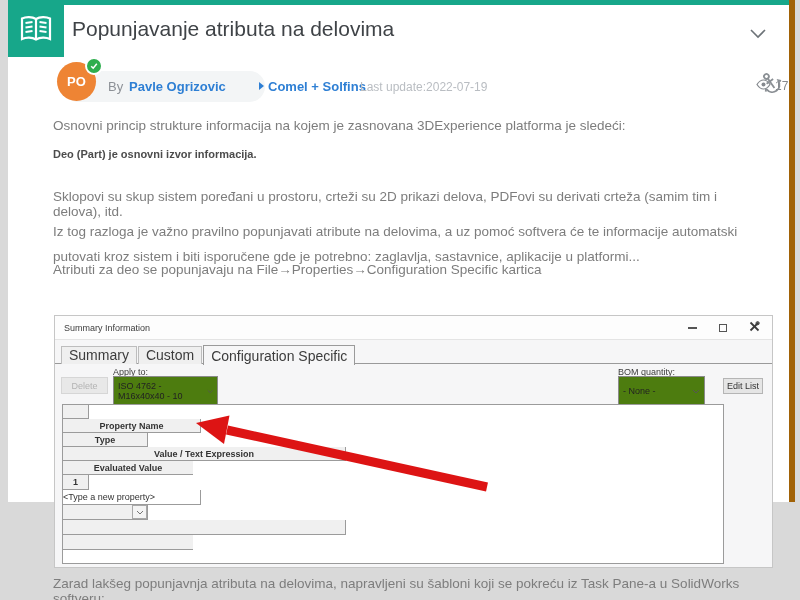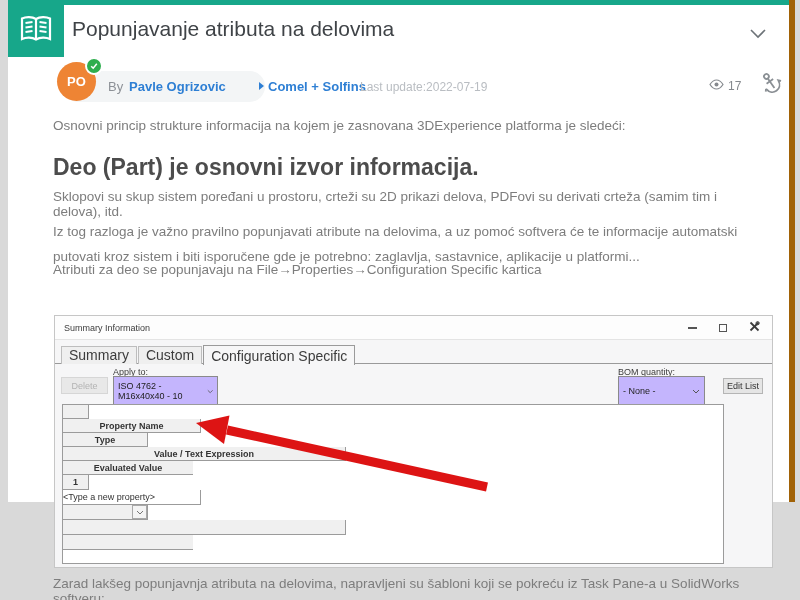--- a/index.html
+++ b/index.html
@@ -21,27 +21,27 @@
     display:flex;align-items:center;justify-content:center;color:#fff;font-weight:bold;font-size:13px;}
   .badge{position:absolute;left:77px;top:57px;width:14px;height:14px;border-radius:50%;background:#2eae4e;
     border:2px solid #fff;display:flex;align-items:center;justify-content:center;}
   .byline-text{position:absolute;top:79px;font-size:13px;white-space:nowrap;}
   .by-label{left:100px;color:#8d9197;}
   .author{left:121px;font-weight:bold;cursor:pointer;}
   .org{left:260px;font-weight:bold;cursor:pointer;}
   .org-marker{position:absolute;left:251px;top:82px;width:0;height:0;
     border-left:5px solid #2e7fd4;border-top:4px solid transparent;border-bottom:4px solid transparent;}
   .last-update{left:352px;color:#b9bdc2;font-size:12px;top:80px;}
-  .views{position:absolute;left:701px;top:79px;display:flex;align-items:center;gap:4px;color:#85898e;font-size:12px;}
+  .views{position:absolute;left:748px;top:79px;display:flex;align-items:center;gap:4px;color:#85898e;font-size:12px;}
   .anchor-wrap{position:absolute;left:751px;top:70px;width:24px;height:26px;cursor:pointer;}
 
   
   .para{position:absolute;left:45px;width:705px;font-size:13.5px;color:#7d7d7d;}
   .p1{top:118px;}
-  .h2{top:148px;font-size:23px;font-weight:bold;color:#4c4c4c;margin-top:6px;}
+  .h2{top:148px;font-size:11px;font-weight:bold;color:#4c4c4c;}
   .p2{top:189px;}
   .p3{top:219px;line-height:25px;}
   .p4{top:262px;}
   .p5{top:576px;}
 
   
   .shot{position:absolute;left:46px;top:315px;width:719px;height:253px;background:#f6f6f7;
     border:1px solid #c6c6c6;box-sizing:border-box;font-size:9px;color:#333;}
   .titlebar{position:absolute;left:0;top:0;width:100%;height:23px;background:#fdfdfd;border-bottom:1px solid #e4e4e4;}
   .dlg-title{position:absolute;left:9px;top:7px;font-size:9px;color:#3c3c3c;}
@@ -52,21 +52,21 @@
   .tabs{position:absolute;left:6px;top:29px;display:flex;align-items:flex-end;}
   .tab{border:1px solid #bdbdbd;border-bottom:none;background:#efefef;color:#3c3c3c;
     padding:2px 7px 3px 7px;font-size:14px;margin-right:1px;height:12px;line-height:12px;}
   .tab.active{background:#f6f6f7;border-color:#9a9a9a;padding-top:4px;position:relative;z-index:2;margin-bottom:-1px;}
   .tabline{position:absolute;left:0;top:47px;width:100%;border-top:1px solid #9a9a9a;}
 
   .lbl{position:absolute;font-size:9px;color:#3c3c3c;}
   .btn{position:absolute;box-sizing:border-box;border:1px solid #b5b5b5;background:#e5e5e5;
     font-size:9px;display:flex;align-items:center;justify-content:center;color:#333;}
   .btn.disabled{color:#b3b3b3;background:#e8e8e8;border-color:#d6d6d6;}
-  .dd{position:absolute;box-sizing:border-box;background:#c4b5fd;border:1px solid #8a8a8a;
+  .dd{position:absolute;box-sizing:border-box;background:#4d7c0f;border:1px solid #8a8a8a;
     font-size:9px;display:flex;align-items:center;padding:14px 4px;justify-content:space-between;color:#222;}
 
   .ptable{position:absolute;left:7px;top:88px;width:662px;height:160px;background:#fff;
     border:1px solid #9b9b9b;box-sizing:border-box;}
   .trow{display:flex;width:100%;box-sizing:border-box;flex-direction:column;}
   .tcell{box-sizing:border-box;border-right:1px solid #9b9b9b;border-bottom:1px solid #9b9b9b;
     overflow:hidden;white-space:nowrap;display:flex;align-items:center;}
   .tcell:last-child{border-right:none;}
   .thead .tcell{background:#f0f0f0;font-weight:bold;justify-content:center;height:14px;}
   .tbody .tcell{height:15px;}

